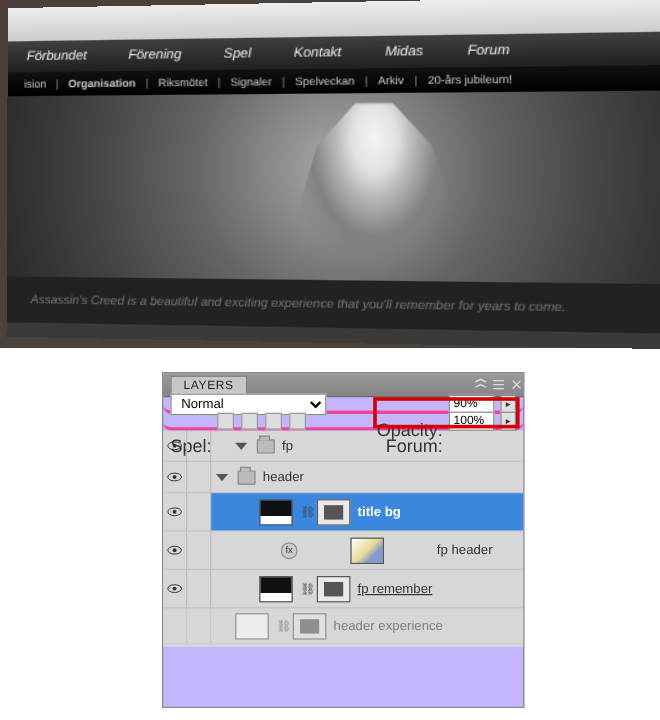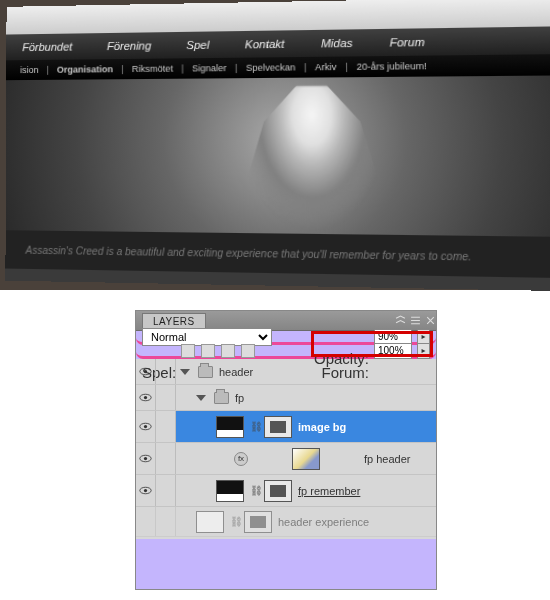--- a/index.html
+++ b/index.html
@@ -242,55 +242,55 @@
   <div class="layers">
 
     <div class="layer">
       <div class="eye">
           <svg viewBox="0 0 16 10">
             <ellipse cx="8" cy="5" rx="7" ry="4" fill="none" stroke="#333"></ellipse>
             <circle cx="8" cy="5" r="2" fill="#333"></circle>
           </svg>
         </div>
       <div class="link-slot"></div>
+      <div class="content indent-1">
+        <span class="twist down"></span>
+        <span class="folder"></span>
+        <span>fp</span>
+      </div>
+    </div>
+
+    <div class="layer">
+      <div class="eye">
+          <svg viewBox="0 0 16 10">
+            <ellipse cx="8" cy="5" rx="7" ry="4" fill="none" stroke="#333"></ellipse>
+            <circle cx="8" cy="5" r="2" fill="#333"></circle>
+          </svg>
+        </div>
+      <div class="link-slot"></div>
       <div class="content">
         <span class="twist down"></span>
         <span class="folder"></span>
         <span>header</span>
       </div>
     </div>
 
-    <div class="layer">
-      <div class="eye">
-          <svg viewBox="0 0 16 10">
-            <ellipse cx="8" cy="5" rx="7" ry="4" fill="none" stroke="#333"></ellipse>
-            <circle cx="8" cy="5" r="2" fill="#333"></circle>
-          </svg>
-        </div>
-      <div class="link-slot"></div>
-      <div class="content indent-1">
-        <span class="twist down"></span>
-        <span class="folder"></span>
-        <span>fp</span>
-      </div>
-    </div>
-
     <div class="layer sel" style="min-height:32px">
       <div class="eye">
           <svg viewBox="0 0 16 10">
             <ellipse cx="8" cy="5" rx="7" ry="4" fill="none" stroke="#333"></ellipse>
             <circle cx="8" cy="5" r="2" fill="#333"></circle>
           </svg>
         </div>
       <div class="link-slot"></div>
       <div class="content indent-2">
         <span class="thumb dark"></span>
         <span class="link-icon">⛓</span>
         <span class="thumb mask"></span>
-        <span style="font-weight:bold">image bg</span>
+        <span style="font-weight:bold">title bg</span>
       </div>
     </div>
 
     <div class="layer" style="min-height:32px">
       <div class="eye">
           <svg viewBox="0 0 16 10">
             <ellipse cx="8" cy="5" rx="7" ry="4" fill="none" stroke="#333"></ellipse>
             <circle cx="8" cy="5" r="2" fill="#333"></circle>
           </svg>
         </div>

